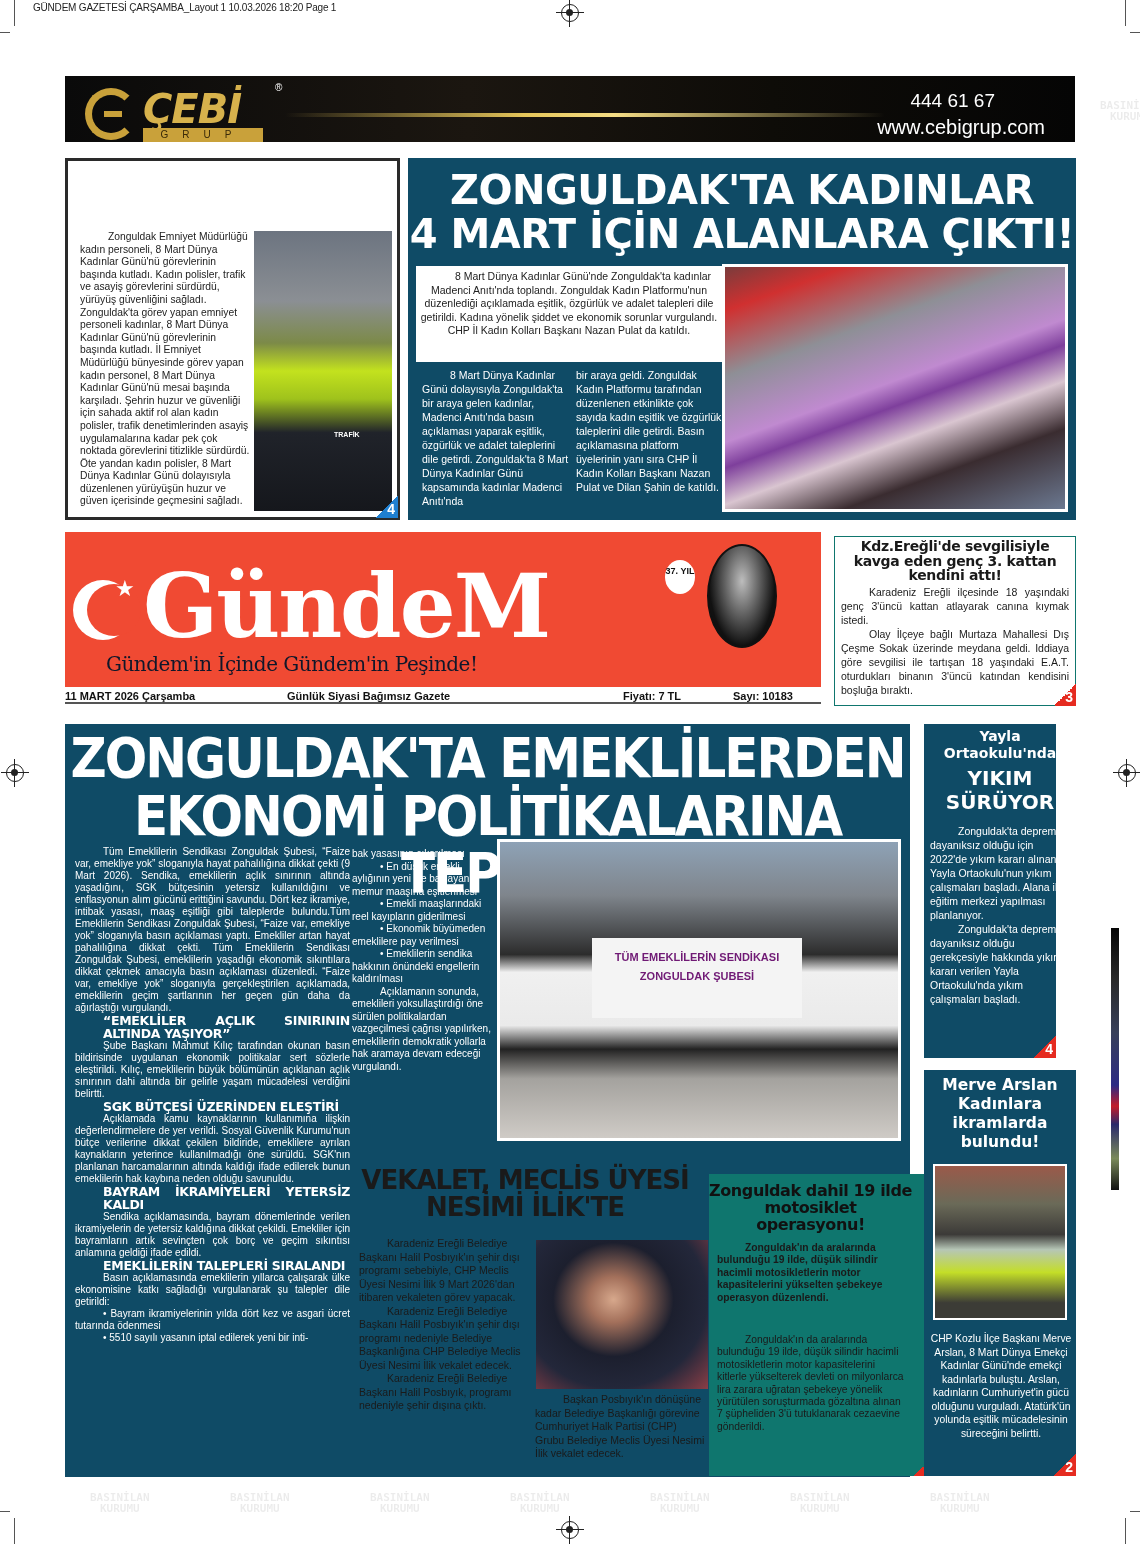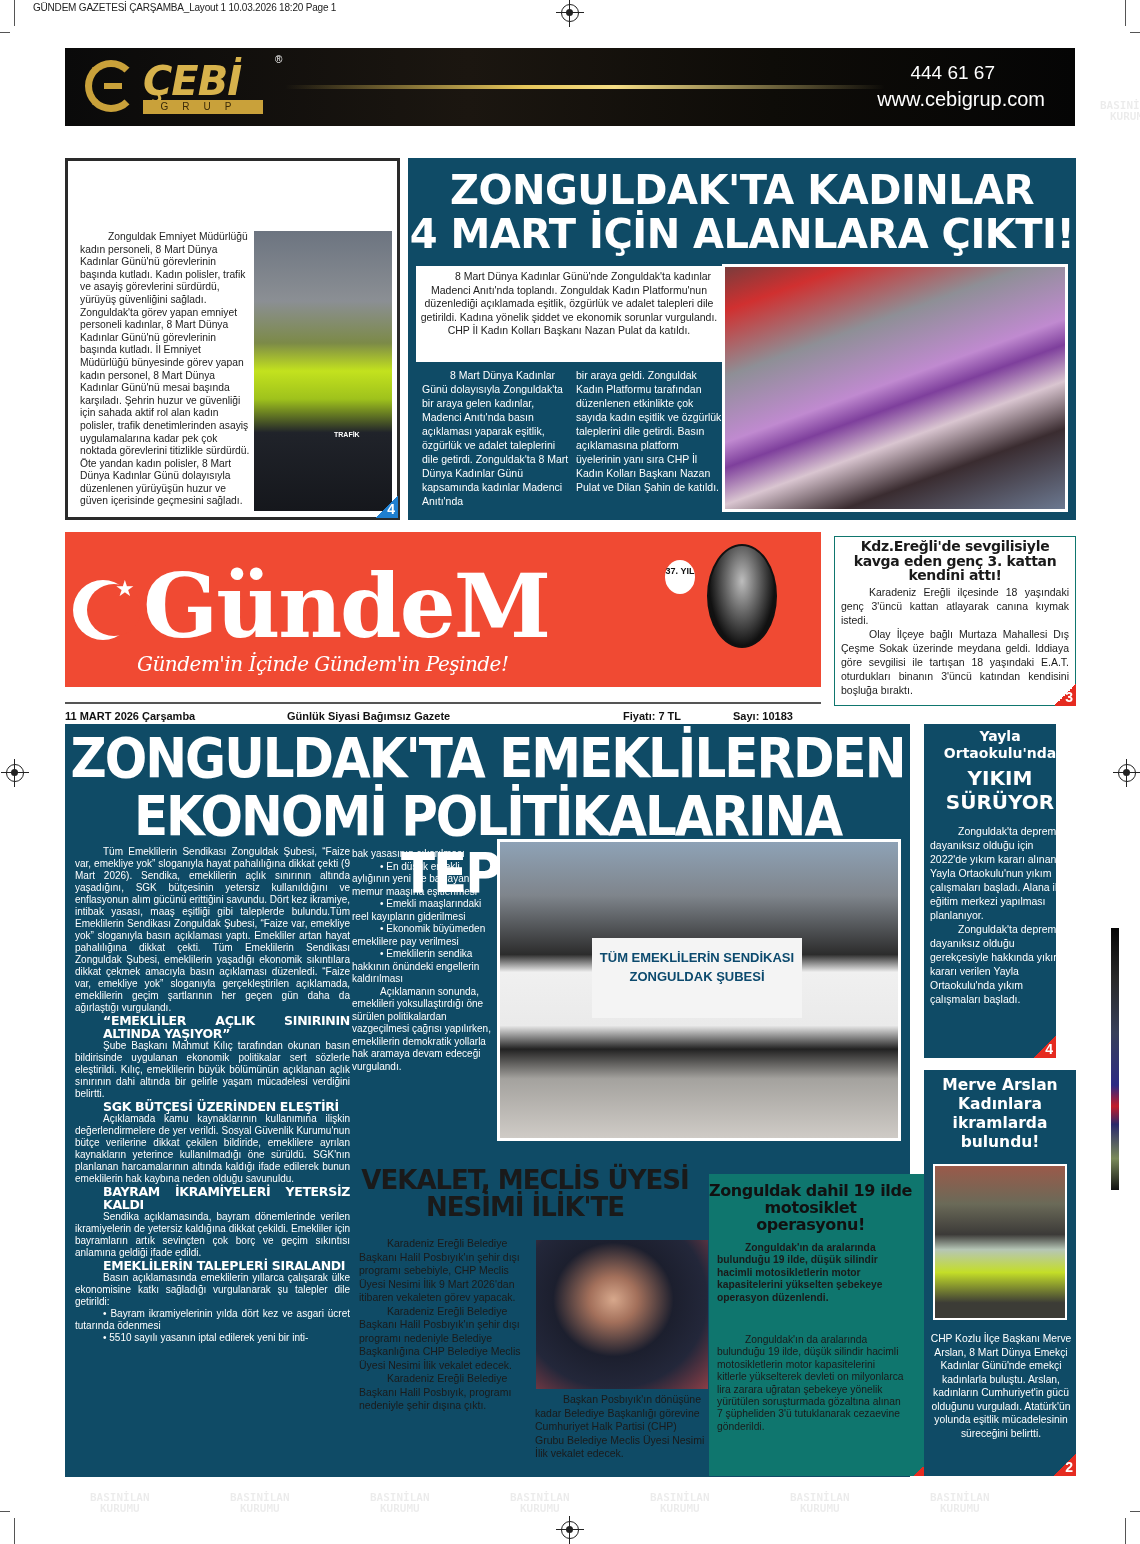--- a/index.html
+++ b/index.html
@@ -10,21 +10,21 @@
   .teal { background: #0f4b66; }
   .slug { left: 33px; top: 2px; font-size: 10px; color: #222; font-family: "Liberation Sans", sans-serif; letter-spacing: -0.2px; }
   .crop-v { width: 1px; background: #555; }
   .crop-h { height: 1px; background: #555; }
   .reg { width: 18px; height: 18px; border: 1.5px solid #222; border-radius: 50%; }
   .reg::before { content: ""; position: absolute; left: -6px; top: 7px; width: 28px; height: 1px; background: #222; }
   .reg::after { content: ""; position: absolute; left: 7px; top: -6px; width: 1px; height: 28px; background: #222; }
   .reg .dot { position: absolute; left: 4px; top: 4px; width: 7px; height: 7px; border-radius: 50%; background: #222; }
 
   
-  .ad { left: 65px; top: 48px; width: 1010px; height: 78px; background: linear-gradient(90deg,#0a0a0a 0%,#1b1610 40%,#0e0c08 70%,#050505 100%); overflow: hidden; padding-left: 12px; }
+  .ad { left: 65px; top: 76px; width: 1010px; height: 66px; background: linear-gradient(90deg,#0a0a0a 0%,#1b1610 40%,#0e0c08 70%,#050505 100%); overflow: hidden; padding-left: 12px; }
   .ad .streak { position: absolute; left: 220px; top: 37px; width: 600px; height: 4px; background: linear-gradient(90deg, rgba(180,140,40,0), #e6c65a 40%, #f4dd85 55%, rgba(180,140,40,0)); }
   .ad .logo-g { position: absolute; left: 20px; top: 12px; width: 52px; height: 52px; border-radius: 50%; border: 7px solid #c9a13a; border-right-color: transparent; }
   .ad .logo-g::after { content: ""; position: absolute; left: 12px; top: 16px; width: 18px; height: 6px; background: #c9a13a; }
   .ad .brand { position: absolute; left: 78px; top: 10px; font-size: 40px; font-weight: 900; color: #d7b24c; letter-spacing: -1px; font-family: "DejaVu Sans", sans-serif; font-style: italic; }
   .ad .grup { position: absolute; left: 78px; top: 52px; width: 120px; height: 14px; background: #c9a13a; color: #3a2a08; font-size: 10px; letter-spacing: 14px; text-align: center; line-height: 14px; }
   .ad .reg-mark { position: absolute; left: 210px; top: 6px; color: #fff; font-size: 10px; }
   .ad .phone { position: absolute; right: 80px; top: 14px; color: #fff; font-size: 19px; }
   .ad .web { position: absolute; right: 30px; top: 40px; color: #fff; font-size: 20px; }
 
   
@@ -42,39 +42,39 @@
   .women .lead { position: absolute; left: 8px; top: 108px; width: 306px; height: 96px; background: #fff; font-size: 10.5px; line-height: 13.5px; text-align: center; padding: 4px 4px; color: #222; }
   .women .col { position: absolute; top: 210px; width: 150px; font-size: 10.5px; line-height: 14px; color: #fff; }
   .women .photo { position: absolute; left: 314px; top: 106px; width: 346px; height: 248px; border: 3px solid #fff; background: linear-gradient(160deg,#7a3c3c 0%,#d03030 12%,#8e8f96 30%,#c08ad0 48%,#7e3f9c 55%,#d9c5d0 65%,#3a2c30 78%,#6b7890 100%); }
 
   
   .mast { left: 65px; top: 532px; width: 756px; height: 155px; background: #f04a33; overflow: hidden; }
   .mast .crescent { position: absolute; left: 8px; top: 48px; width: 60px; height: 60px; border-radius: 50%; background: #fff; }
   .mast .crescent::after { content: ""; position: absolute; left: 14px; top: 4px; width: 54px; height: 52px; border-radius: 50%; background: #f04a33; }
   .mast .star { position: absolute; left: 50px; top: 44px; color: #fff; font-size: 22px; }
   .mast .title { position: absolute; left: 78px; top: 24px; font-family: "DejaVu Serif", serif; font-weight: bold; font-size: 88px; color: #fff; letter-spacing: -2px; line-height: 100px; }
-  .mast .slogan { position: absolute; left: 72px; top: 120px; font-family: "DejaVu Serif", serif; font-style: italic; font-size: 20px; color: #ffffff; letter-spacing: -0.5px; }
+  .mast .slogan { position: absolute; left: 41px; top: 120px; font-family: "DejaVu Serif", serif; font-size: 20px; color: #0f172a; letter-spacing: -0.5px; }
   .mast .yil { position: absolute; left: 600px; top: 28px; width: 30px; height: 34px; background: #fff; border-radius: 50%; font-size: 9px; font-weight: bold; text-align: center; line-height: 11px; padding-top: 6px; color: #111; }
   .mast .ataturk { position: absolute; left: 642px; top: 12px; width: 70px; height: 104px; border-radius: 50%; background: radial-gradient(ellipse at 50% 35%, #bdbdbd 0%, #666 35%, #111 70%); border: 2px solid #111; }
   .datebar { left: 65px; top: 690px; width: 756px; height: 14px; font-size: 11px; font-weight: bold; color: #111; border-bottom: 2px solid #555; }
-  .datebar span { position: absolute; top: 0; margin-top: 20px; }
+  .datebar span { position: absolute; top: 0; }
 
   
   .eregli { left: 834px; top: 536px; width: 242px; height: 170px; border: 1px solid #0f766e; }
   .eregli .hl { position: absolute; left: 4px; top: 2px; width: 232px; text-align: center; font-weight: 900; font-size: 14px; line-height: 14.5px; font-family: "DejaVu Sans", sans-serif; letter-spacing: -0.3px; }
   .eregli .body { position: absolute; left: 6px; top: 48px; width: 228px; font-size: 10.5px; line-height: 14px; text-align: justify; }
 
   
   .main { left: 65px; top: 724px; width: 845px; height: 753px; }
   .main .hl { position: absolute; left: 0; top: 6px; width: 845px; text-align: center; color: #fff; font-weight: 900; font-size: 50px; line-height: 52px; font-family: "DejaVu Sans", sans-serif; letter-spacing: -2px; transform: scaleY(1.1); transform-origin: top; }
   .main .c1 { position: absolute; left: 10px; top: 122px; width: 275px; font-size: 10px; line-height: 12px; color: #fff; text-align: justify; }
   .main .c2 { position: absolute; left: 287px; top: 124px; width: 140px; font-size: 10px; line-height: 12.5px; color: #fff; }
   .main .sub { font-weight: 900; font-size: 12.5px; line-height: 13px; padding-left: 28px; font-family: "DejaVu Sans", sans-serif; letter-spacing: -0.3px; }
   .main .photo { position: absolute; left: 432px; top: 115px; width: 404px; height: 302px; border: 3px solid #fff; background: linear-gradient(180deg,#8ea2b6 0%,#7f858c 18%,#2c2c2c 38%,#f0f0f0 44%,#eaeaea 62%,#222 70%,#a4a29e 80%,#cfcbc6 100%); }
-  .main .banner { position: absolute; left: 92px; top: 96px; width: 210px; height: 80px; background: #f4f4f4; color: #0c4a6e; font-weight: bold; font-size: 13px; line-height: 19px; text-align: center; padding-top: 10px; font-family: "Liberation Sans", sans-serif; }
+  .main .banner { position: absolute; left: 92px; top: 96px; width: 210px; height: 80px; background: #f4f4f4; color: #701a75; font-weight: bold; font-size: 11px; line-height: 19px; text-align: center; padding-top: 10px; font-family: "Liberation Sans", sans-serif; }
   .p-ind { text-indent: 28px; }
 
   
   .vek { left: 345px; top: 1165px; width: 360px; height: 310px; }
   .vek .hl { position: absolute; left: 0; top: 2px; width: 360px; text-align: center; font-weight: 900; font-size: 26px; line-height: 27px; font-family: "DejaVu Sans", sans-serif; letter-spacing: -1px; }
   .vek .c1 { position: absolute; left: 14px; top: 72px; width: 170px; font-size: 10.5px; line-height: 13.5px; }
   .vek .photo { position: absolute; left: 191px; top: 75px; width 0; width: 172px; height: 149px; background: radial-gradient(ellipse at 45% 40%, #d7a88c 0%, #a3705b 18%, #1c1f2e 45%, #23273a 70%, #8a3e46 100%); }
   .vek .cap { position: absolute; left: 190px; top: 228px; width: 170px; font-size: 10.5px; line-height: 13.5px; }
 
   

